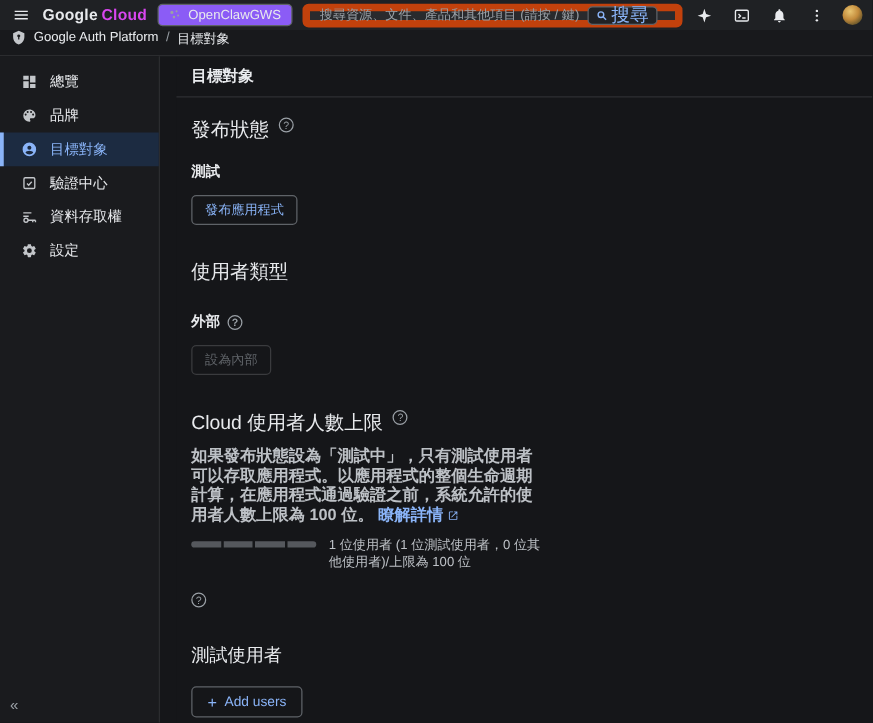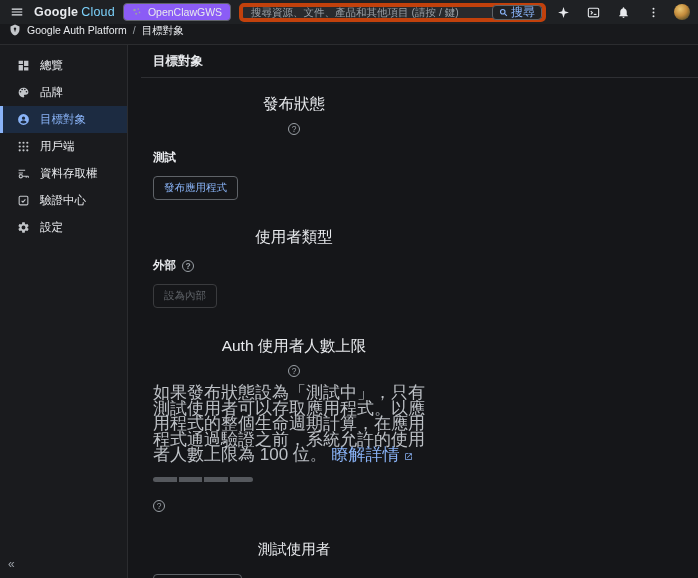--- a/index.html
+++ b/index.html
@@ -7,32 +7,32 @@
     font-family:"Liberation Sans", sans-serif; -webkit-font-smoothing:antialiased; }
 
   
   .topbar { position:absolute; top:0; left:0; right:0; height:24px; background:#1f2124;
     display:flex; align-items:center; padding:0 8px; gap:8px; z-index:3; }
   .iconbtn { display:flex; align-items:center; justify-content:center; width:18px; height:18px;
     color:#e8eaed; cursor:pointer; flex:0 0 auto; }
   .logo { display:flex; align-items:baseline; gap:3px; color:#e8eaed; font-size:12.5px;
     letter-spacing:.2px; flex:0 0 auto; cursor:default; }
   .logo .g1 { font-weight:700; }
-  .logo .g2 { font-weight:400; color:#7dd3fc; }
+  .logo .g2 { font-weight:700; color:#d946ef; }
   .projectbtn { display:flex; align-items:center; gap:6px; height:18px; padding:0 8px;
     border:1px solid #5f6368; border-radius:4px; color:#e8eaed; font-size:10.5px; cursor:pointer;
     background:#8b5cf6; flex:0 0 auto; }
   .searchwrap { flex:1 1 auto; max-width:432px; height:19px; background:#292a2d;
-    border:4px solid #c2410c; border-radius:5px; display:flex; align-items:center;
-    padding:0 0 0 8px; gap:6px; }
+    border:6px solid #c2410c; border-radius:5px; display:flex; align-items:center;
+    padding:0 14px 0 8px; gap:6px; }
   .searchwrap input { flex:1; background:transparent; border:none; outline:none;
     color:#e8eaed; font-size:10.5px; font-family:inherit; }
   .searchwrap input::placeholder { color:#9aa0a6; }
   .searchchip { display:flex; align-items:center; gap:3px; height:15px; padding:0 6px;
-    border:1px solid #5f6368; border-radius:4px; color:#8ab4f8; font-size:12px; cursor:pointer;
+    border:1px solid #5f6368; border-radius:4px; color:#8ab4f8; font-size:15px; cursor:pointer;
     background:#202225; flex:0 0 auto; }
   .topright { display:flex; align-items:center; gap:12px; margin-left:auto; flex:0 0 auto; }
   .avatar { width:16px; height:16px; border-radius:50%; cursor:pointer;
     background:radial-gradient(circle at 38% 32%, #e9c571 0%, #c38b3c 45%, #6e5a2c 75%, #41502c 100%); }
 
   
   .crumbbar { position:absolute; top:24px; left:0; right:0; height:21px; background:#18191c;
     border-bottom:1px solid #2b2c2f; display:flex; align-items:flex-start; gap:6px; padding:0 9px;
     font-size:10.5px; color:#e8eaed; z-index:2; }
   .crumb-sep { color:#9aa0a6; }
@@ -49,34 +49,34 @@
     cursor:pointer; line-height:1; }
 
   
   .content { position:absolute; top:45px; left:141px; right:0; bottom:0; background:#151619;
     overflow:hidden; }
   .page-title { padding:8px 12px 7px 12px; font-size:12.5px; font-weight:700; color:#e8eaed;
     border-bottom:1px solid #2e2f33; }
   .inner { padding:10px 12px 0 12px; }
   .col { width:282px; }
 
-  h2.sec { font-size:15.5px; font-weight:400; color:#e8eaed; display:flex; align-items:center; gap:8px;flex-direction:column; }
+  h2.sec { font-size:15.5px; font-weight:400; color:#e8eaed; display:flex; align-items:flex-start; gap:8px; }
   .subhead { font-size:11.5px; font-weight:700; color:#e8eaed; display:flex; align-items:center; gap:6px; }
 
   .helpdot { width:12px; height:12px; border:1px solid #9aa0a6; border-radius:50%;
     color:#9aa0a6; font-size:8.5px; display:inline-flex; align-items:center; justify-content:center;
     cursor:pointer; flex:0 0 auto; }
   .helpdot::before { content:"?"; }
 
   .obtn { display:inline-block; border:1px solid #5f6368; border-radius:4px; background:transparent;
     color:#8ab4f8; font-size:10.5px; font-family:inherit; padding:4px 10px; cursor:pointer; }
   .obtn.disabled { color:#5f6368; border-color:#3a3b3e; cursor:default; }
   .obtn.addusers { display:inline-flex; align-items:center; gap:6px; padding:5px 12px; font-size:11px; }
 
-  .para { margin-top:8px; font-size:17px; line-height:15.5px; color:#bdc1c6; }
+  .para { margin-top:8px; font-size:13px; line-height:15.5px; color:#bdc1c6;font-weight:bold; }
   .link { color:#8ab4f8; cursor:pointer; text-decoration:none; white-space:nowrap; }
 
   .usage { margin-top:10px; display:flex; gap:10px; align-items:flex-start; }
   .meter { width:100px; display:flex; gap:2px; margin-top:4px; flex:0 0 auto; }
   .meter .seg { height:5px; flex:1; background:#55585d; }
   .meter .seg:first-child { border-radius:3px 0 0 3px; }
   .meter .seg:last-child { border-radius:0 3px 3px 0; }
   .usage-text { font-size:10.5px; line-height:14px; color:#bdc1c6; width:176px; }
 
   svg { display:block; }
@@ -177,52 +177,36 @@
   <div class="nav-item selected">
     <span class="nicon">
       <svg width="13" height="13" viewBox="0 0 24 24" fill="currentColor">
           <path d="M12 2a10 10 0 1 0 0 20 10 10 0 0 0 0-20zm0 4.5A3 3 0 1 1 12 12.5 3 3 0 0 1 12 6.5zm0 13a7.5 7.5 0 0 1-5.7-2.6c.1-1.9 3.8-2.9 5.7-2.9s5.6 1 5.7 2.9A7.5 7.5 0 0 1 12 19.5z"></path>
         </svg>
     </span>
     <span>目標對象</span>
   </div>
   <div class="nav-item">
     <span class="nicon">
-      <svg width="13" height="13" viewBox="0 0 24 24" fill="currentColor">
-          <circle cx="5" cy="5" r="2"></circle>
-          <circle cx="12" cy="5" r="2"></circle>
-          <circle cx="19" cy="5" r="2"></circle>
-          <circle cx="5" cy="12" r="2"></circle>
-          <circle cx="12" cy="12" r="2"></circle>
-          <circle cx="19" cy="12" r="2"></circle>
-          <circle cx="5" cy="19" r="2"></circle>
-          <circle cx="12" cy="19" r="2"></circle>
-          <circle cx="19" cy="19" r="2"></circle>
-        </svg>
-    </span>
-    <span>用戶端</span>
+      <svg width="13" height="13" viewBox="0 0 24 24" fill="none" stroke="currentColor" stroke-width="2">
+          <rect x="4" y="4" width="16" height="16" rx="2"></rect>
+          <path d="M8.5 12.5l2.5 2.5 4.5-5"></path>
+        </svg>
+    </span>
+    <span>驗證中心</span>
   </div>
   <div class="nav-item">
     <span class="nicon">
       <svg width="13" height="13" viewBox="0 0 24 24" fill="none" stroke="currentColor" stroke-width="2">
           <path d="M3 6h12M3 11h8"></path>
           <circle cx="7" cy="17" r="3"></circle>
           <path d="M10 17h11M17 17v3M21 17v3"></path>
         </svg>
     </span>
     <span>資料存取權</span>
-  </div>
-  <div class="nav-item">
-    <span class="nicon">
-      <svg width="13" height="13" viewBox="0 0 24 24" fill="none" stroke="currentColor" stroke-width="2">
-          <rect x="4" y="4" width="16" height="16" rx="2"></rect>
-          <path d="M8.5 12.5l2.5 2.5 4.5-5"></path>
-        </svg>
-    </span>
-    <span>驗證中心</span>
   </div>
   <div class="nav-item">
     <span class="nicon">
       <svg width="13" height="13" viewBox="0 0 24 24" fill="currentColor">
           <path d="M19.14 12.94c.04-.3.06-.61.06-.94 0-.32-.02-.64-.07-.94l2.03-1.58a.49.49 0 0 0 .12-.61l-1.92-3.32a.49.49 0 0 0-.59-.22l-2.39.96c-.5-.38-1.03-.7-1.62-.94l-.36-2.54a.48.48 0 0 0-.48-.41h-3.84c-.24 0-.43.17-.47.41l-.36 2.54c-.59.24-1.13.57-1.62.94l-2.39-.96a.49.49 0 0 0-.59.22L2.74 8.87c-.12.21-.08.47.12.61l2.03 1.58c-.05.3-.09.63-.09.94s.02.64.07.94l-2.03 1.58a.49.49 0 0 0-.12.61l1.92 3.32c.12.22.37.29.59.22l2.39-.96c.5.38 1.03.7 1.62.94l.36 2.54c.05.24.24.41.48.41h3.84c.24 0 .44-.17.47-.41l.36-2.54c.59-.24 1.13-.56 1.62-.94l2.39.96c.22.08.47 0 .59-.22l1.92-3.32a.49.49 0 0 0-.12-.61l-2.01-1.58zM12 15.6A3.6 3.6 0 1 1 12 8.4a3.6 3.6 0 0 1 0 7.2z"></path>
         </svg>
     </span>
     <span>設定</span>
   </div>
   <span class="collapse-btn">«</span>
@@ -236,46 +220,47 @@
       
       <h2 class="sec" style="margin-top:6px;">
         <span>發布狀態</span>
         <span class="helpdot"></span>
       </h2>
       <div class="subhead" style="margin-top:15px;">測試</div>
       <button class="obtn" style="margin-top:11px;">發布應用程式</button>
 
       
       <h2 class="sec" style="margin-top:27px;">使用者類型</h2>
-      <div class="subhead" style="margin-top:10px;align-items:center;">
+      <div class="subhead" style="margin-top:22px;align-items:center;">
         <span>外部</span>
         <span class="helpdot"></span>
       </div>
       <button class="obtn disabled" style="margin-top:11px;">設為內部</button>
 
       
       <h2 class="sec" style="margin-top:28px;">
-        <span>Auth 使用者人數上限</span>
+        <span>Cloud 使用者人數上限</span>
         <span class="helpdot"></span>
       </h2>
       <p class="para">
         <span>如果發布狀態設為「測試中」，只有測試使用者可以存取應用程式。以應用程式的整個生命週期計算，在應用程式通過驗證之前，系統允許的使用者人數上限為 100 位。</span>
         <span class="link"><span>瞭解詳情</span>
           <svg style="display:inline; vertical-align:-1px;" width="9" height="9" viewBox="0 0 24 24" fill="#8ab4f8">
               <path d="M19 19H5V5h7V3H5a2 2 0 0 0-2 2v14a2 2 0 0 0 2 2h14c1.1 0 2-.9 2-2v-7h-2v7zM14 3v2h3.59l-9.83 9.83 1.41 1.41L19 6.41V10h2V3h-7z"></path>
             </svg>
         </span>
       </p>
       <div class="usage">
         <span class="meter">
           <span class="seg"></span>
             <span class="seg"></span>
             <span class="seg"></span>
             <span class="seg"></span>
         </span>
+        <span class="usage-text">1 位使用者 (1 位測試使用者，0 位其他使用者)/上限為 100 位</span>
       </div>
       <div style="margin-top:13px;"><span class="helpdot"></span></div>
 
       
       <h2 class="sec" style="margin-top:27px; font-size:14.5px;">測試使用者</h2>
       <button class="obtn addusers" style="margin-top:15px;">
         <span style="font-size:13px; line-height:1;">+</span>
         <span>Add users</span>
       </button>
 

